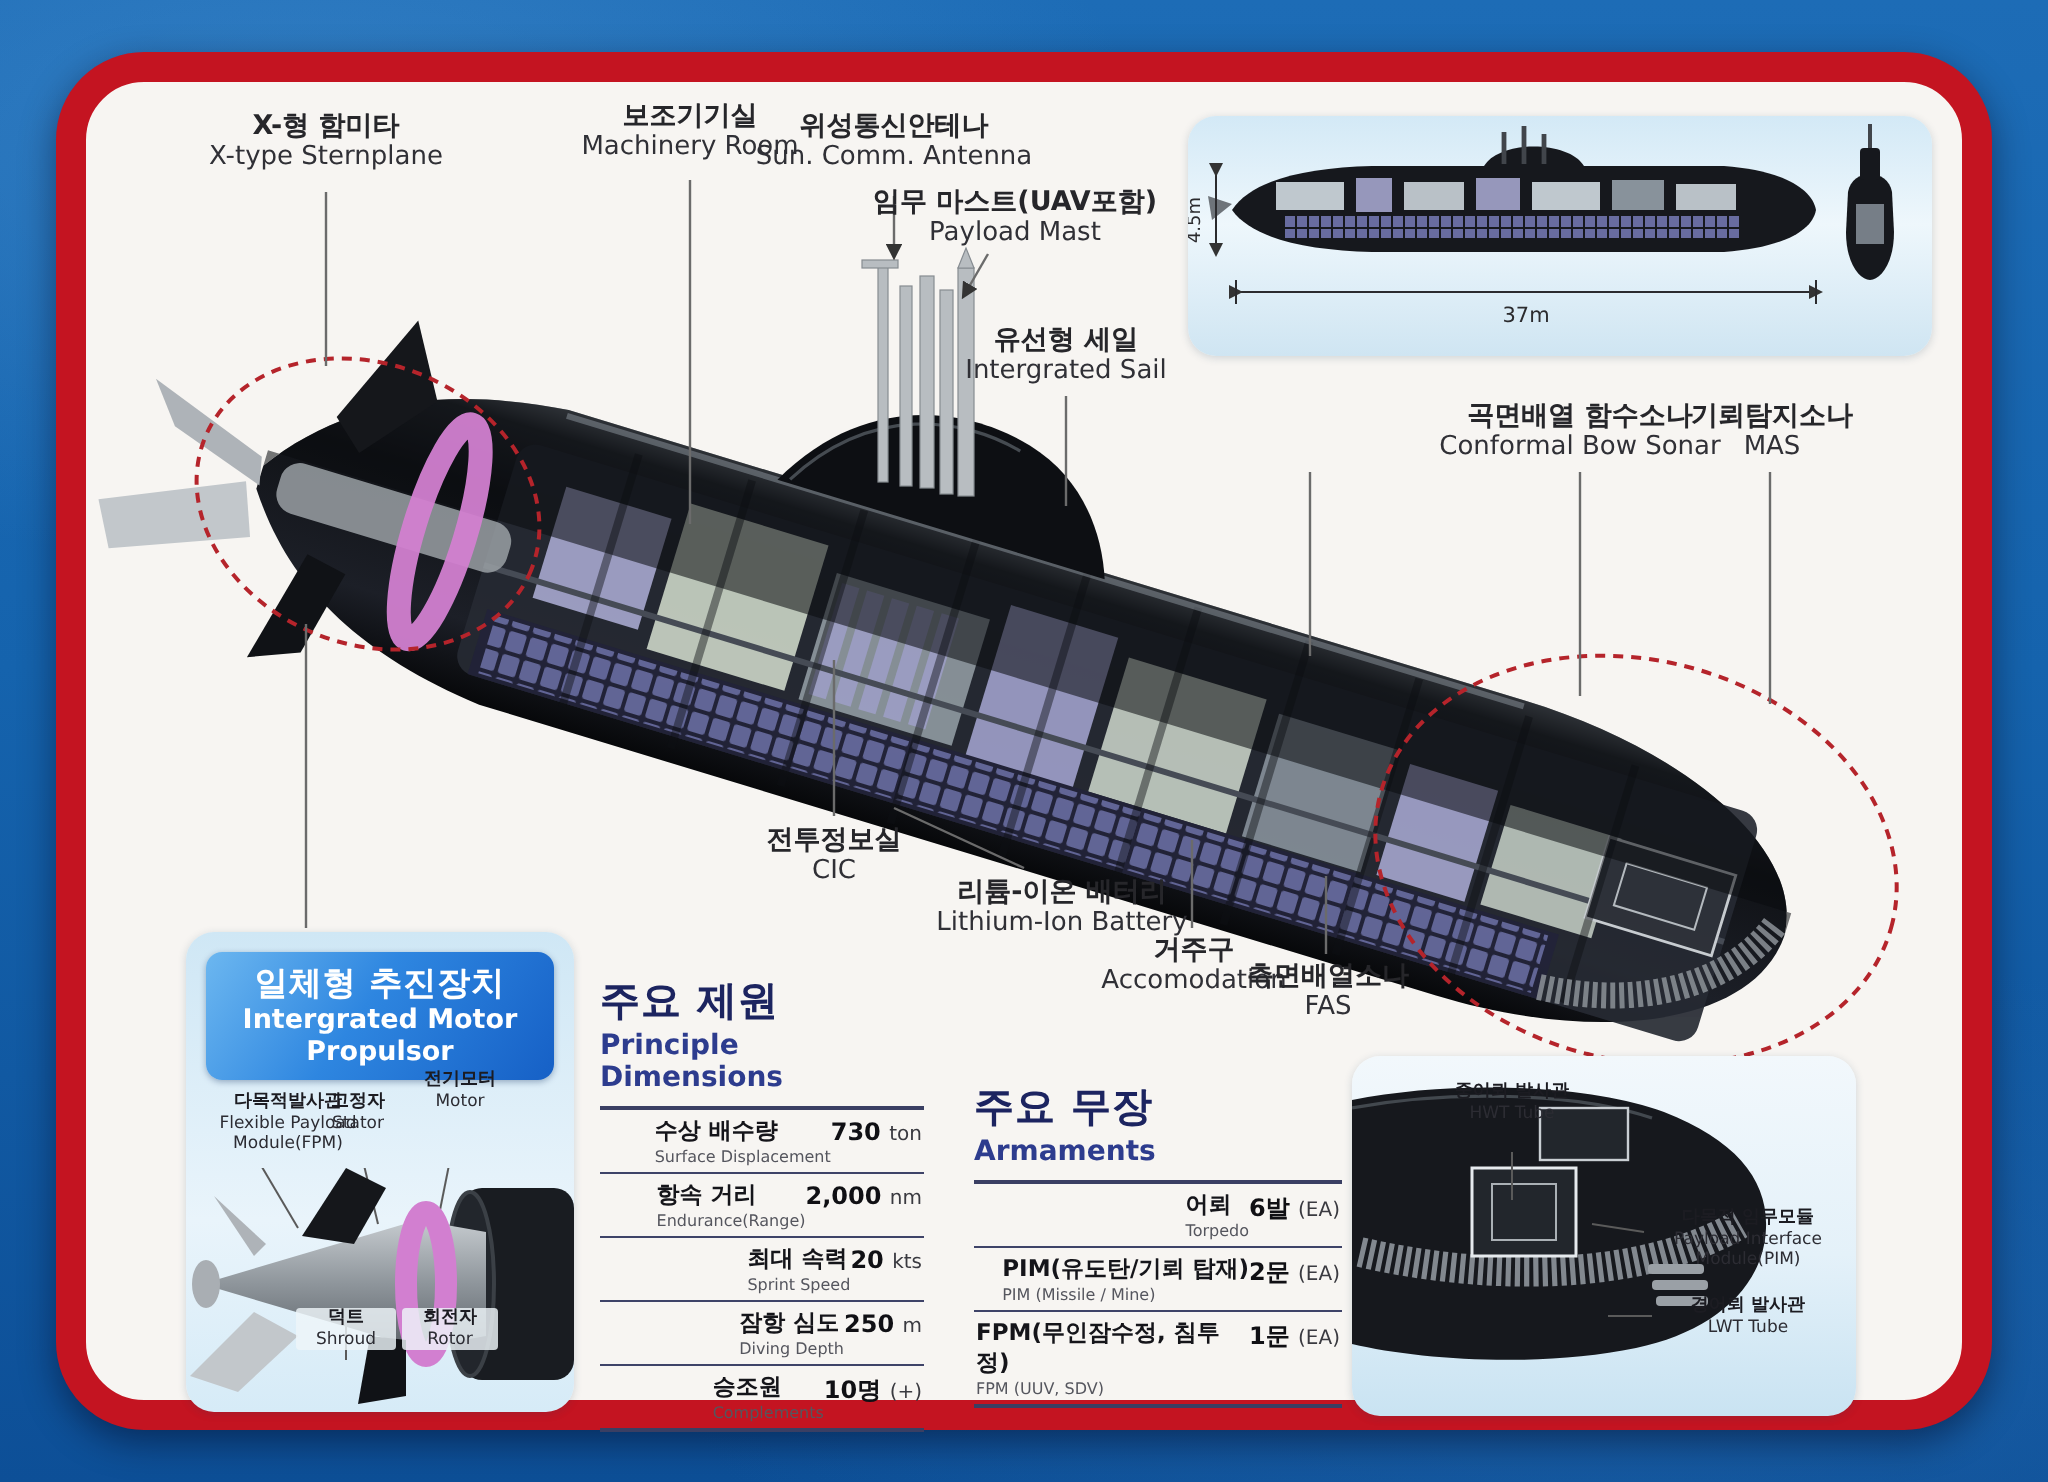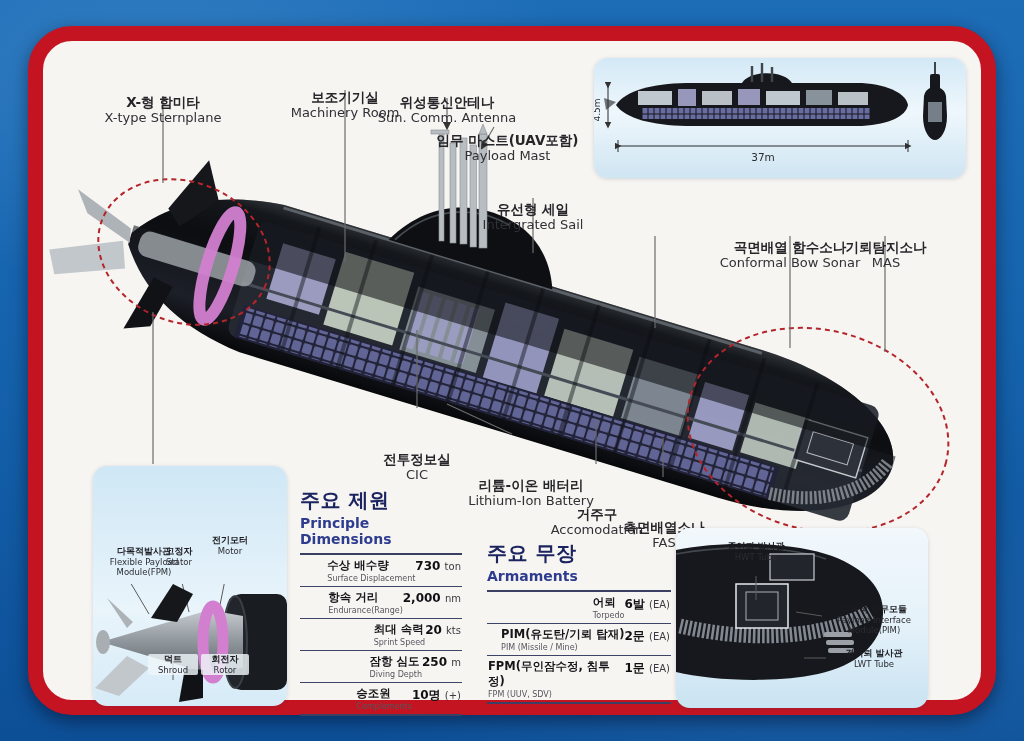--- a/index.html
+++ b/index.html
@@ -18,21 +18,21 @@
     border:15px solid #c41421;
     border-radius:44px;
     box-shadow:0 6px 18px rgba(0,0,20,.45);
   }
   .stage { position:absolute; inset:0; }
   svg { display:block; }
   .art { position:absolute; left:0; top:0; pointer-events:none; }
 
   
   .callout { position:absolute; text-align:center; color:#26262a; line-height:1.22; }
-  .callout .kr { font-size:13.5px; font-weight:700; display:block;margin-top:39px; }
+  .callout .kr { font-size:13.5px; font-weight:700; display:block; }
   .callout .en { font-size:13px; font-weight:500; display:block; color:#303036; }
 
   
   .spec-table { position:absolute; }
   .spec-title-kr { font-size:20px; font-weight:800; color:#1c2460; letter-spacing:.5px; }
   .spec-title-en { font-size:14px; font-weight:600; color:#2d3c8e; margin-top:1px; }
   .spec-rows { margin-top:6px; border-top:2px solid #3a3f63; }
   .spec-row { display:flex; justify-content:flex-end; align-items:flex-start;
               border-bottom:1.4px solid #3e4368; padding:3px 1px 3px 1px; min-height:25px; }
   .spec-row:last-child { border-bottom:2.4px solid #3a3f63; }
@@ -275,20 +275,24 @@
       <g>
         <path d="M330,38 C332,26 350,26 352,38 L353,58 C353,74 346,82 341,82 C336,82 329,74 329,58 Z" fill="#16181d"></path>
         <rect x="336" y="16" width="10" height="16" rx="2" fill="#16181d"></rect>
         <line x1="341" y1="4" x2="341" y2="16" stroke="#41454b" stroke-width="2"></line>
         <rect x="334" y="44" width="14" height="20" fill="#8f99a2" opacity=".8"></rect>
       </g>
     </svg>
   </div>
 
   <div class="inset inset-propulsor">
+    <div class="prop-header">
+      <span class="kr">일체형 추진장치</span>
+      <span class="en">Intergrated Motor Propulsor</span>
+    </div>
     <div class="mini-label" style="left:2px;top:80px;width:98px">
       <span class="kr">다목적발사관</span>
       <span class="en">Flexible Payload Module(FPM)</span>
     </div>
     <div class="mini-label" style="left:64px;top:80px;width:44px">
       <span class="kr">고정자</span>
       <span class="en">Stator</span>
     </div>
     <div class="mini-label" style="left:112px;top:69px;width:50px">
       <span class="kr">전기모터</span>

